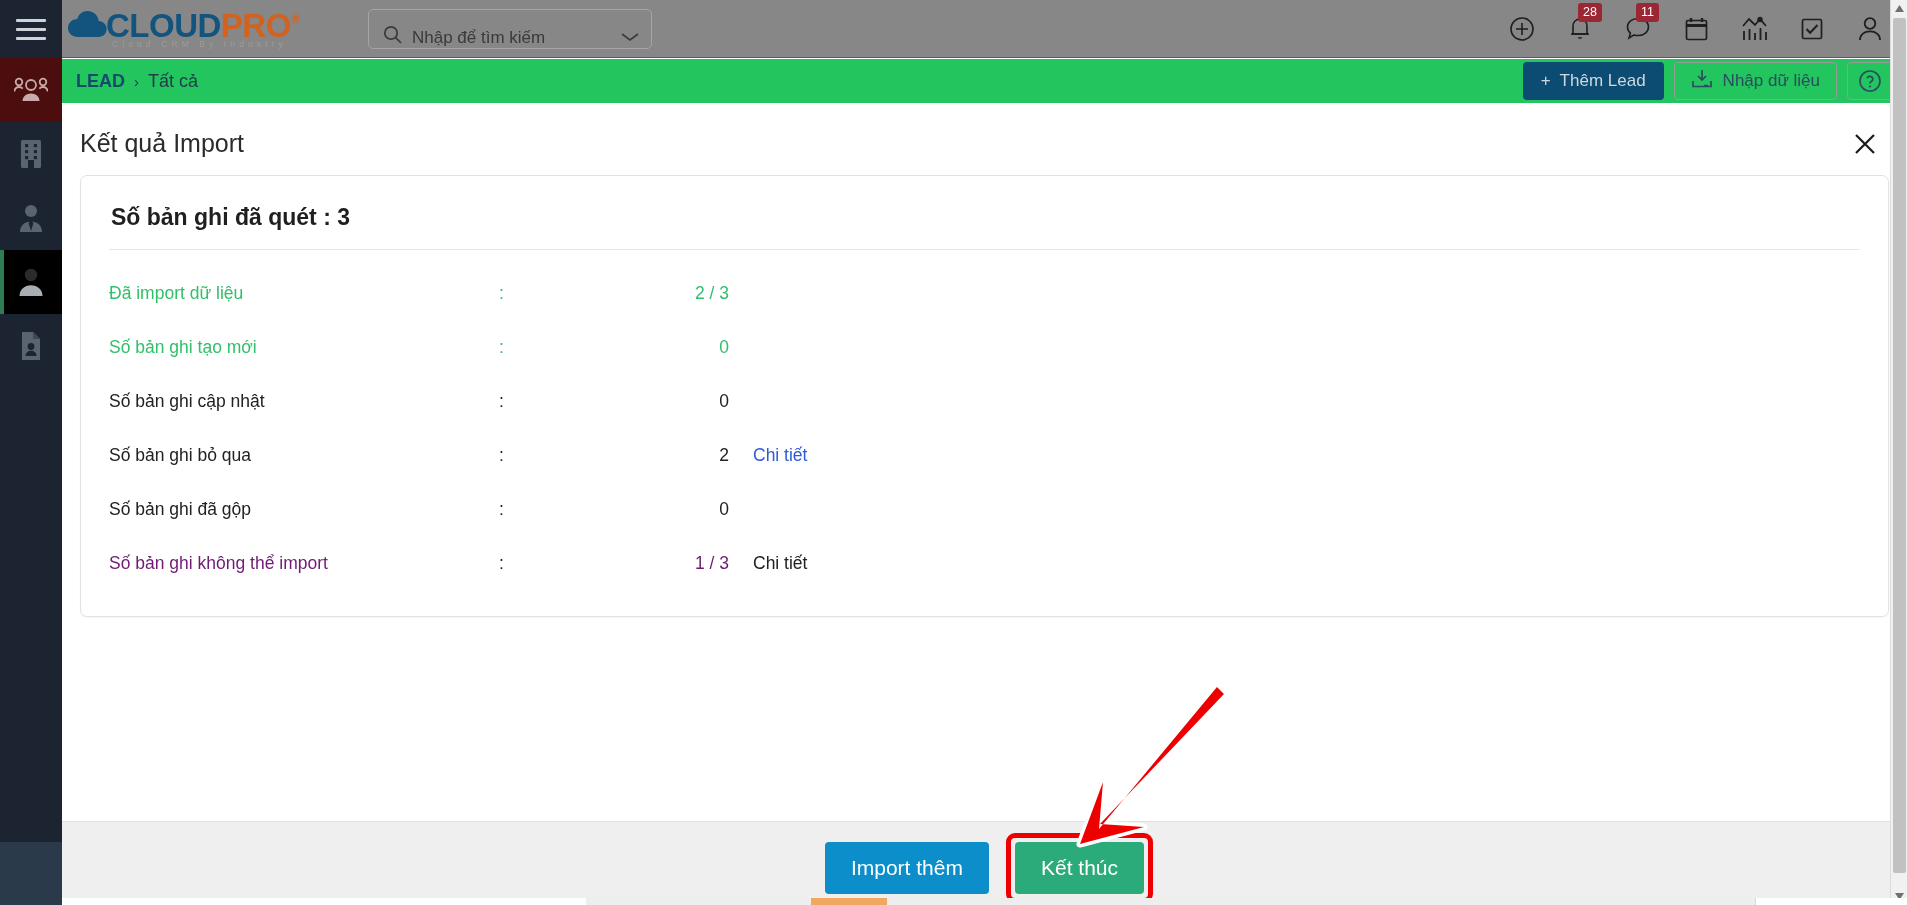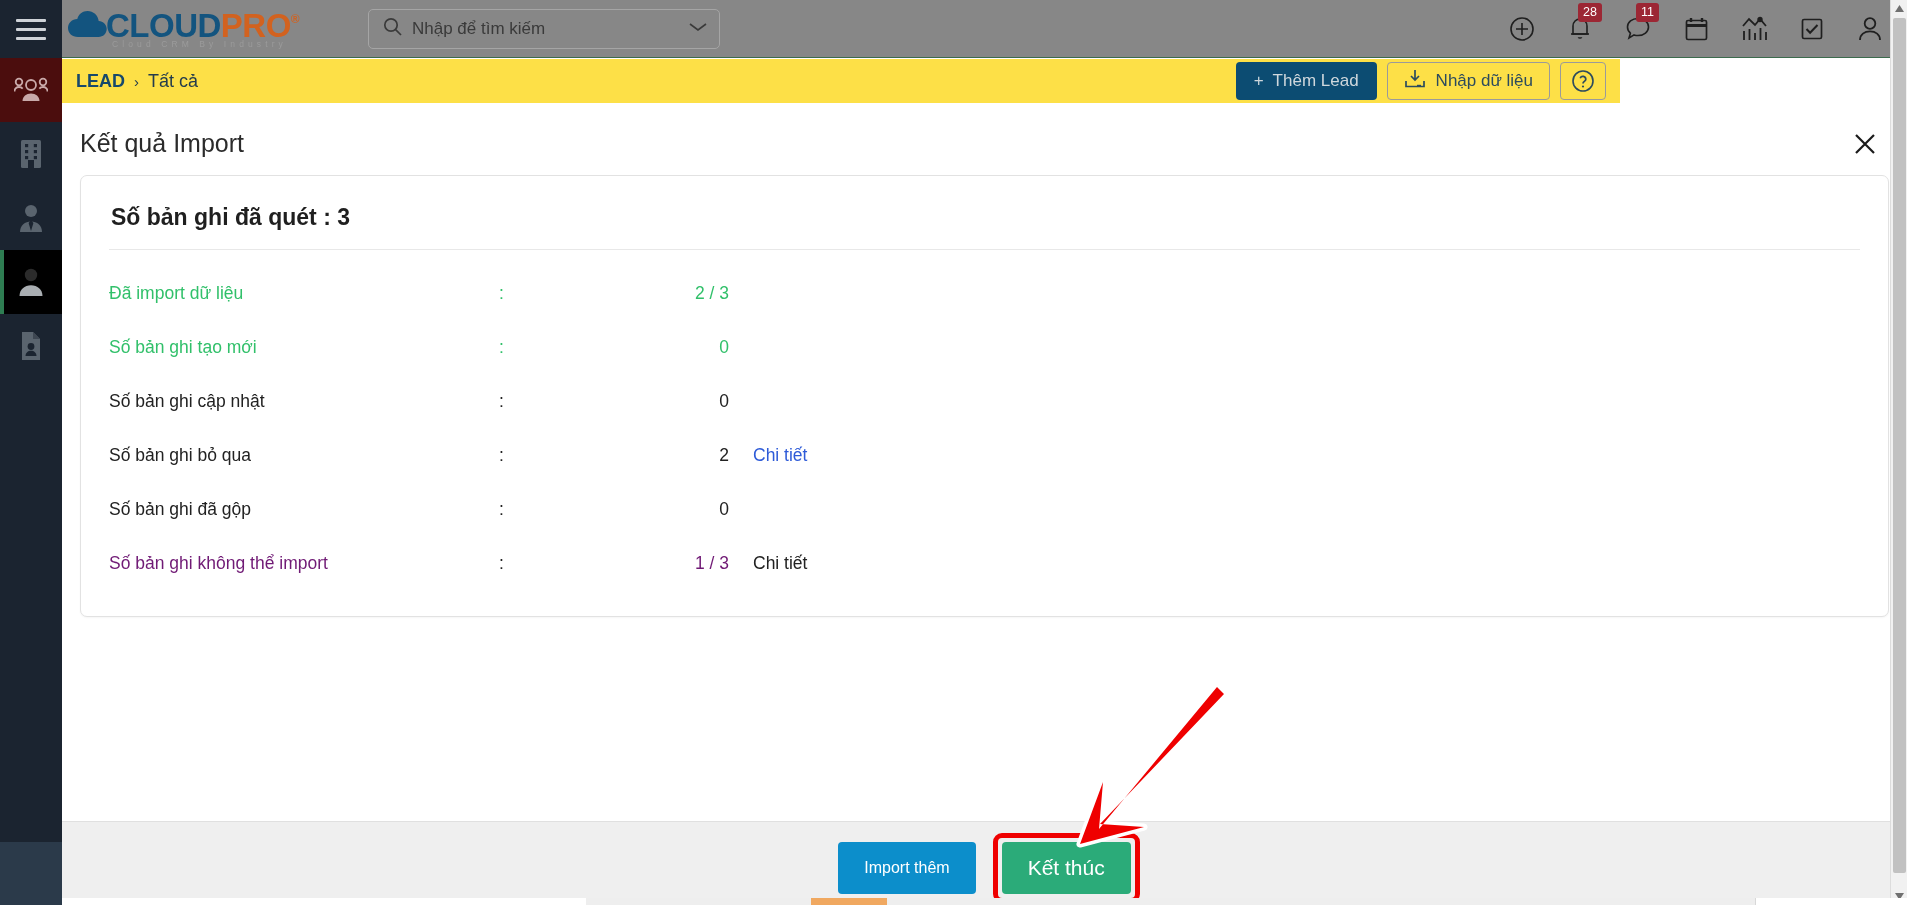--- a/index.html
+++ b/index.html
@@ -74,23 +74,23 @@
   .logo-pro { color: #d2621f; }
   .logo-reg { color: #d2621f; font-size: 12px; vertical-align: super;
     position: relative; top: -14px; }
   .logo-tag {
     font-size: 8.5px; letter-spacing: 4.1px; color: #9b9b9b;
     margin-left: 46px; margin-top: -3px; white-space: nowrap;
   }
 
   .searchbox {
     margin-left: 72px;
-    width: 352px; height: 40px;
+    width: 284px; height: 40px;
     border: 1px solid #a5a5a5; border-radius: 5px;
-    display: flex; align-items: center;
+    display: flex; align-items: flex-end;
     padding: 0 10px 0 14px; cursor: text;
     background: transparent;
   }
   .searchbox .search-ic { margin-right: 10px; flex: 0 0 auto; }
   .search-ph { color: #3a3a3a; font-size: 17px; flex: 1; }
   .search-caret { flex: 0 0 auto; }
 
   .top-icons {
     margin-left: auto; margin-right: 14px;
     display: flex; align-items: center; gap: 28px;
@@ -104,22 +104,22 @@
     position: absolute; top: -9px; left: 13px;
     background: #9c2734; color: #fff;
     font-size: 12.5px; line-height: 1;
     padding: 3px 5px 4px; border-radius: 3px;
     font-family: "Liberation Sans", sans-serif;
   }
 
   
   .crumbbar {
     position: absolute; left: 62px; top: 59px;
-    width: 1558px; height: 44px;
-    background: #fde047;
+    width: 1845px; height: 44px;
+    background: #22c55e;
     display: flex; align-items: center;
     z-index: 19;
   }
   .crumb { margin-left: 14px; font-size: 18px; display: flex;
     align-items: center; gap: 9px; }
   .crumb-lead { color: #17496b; font-weight: bold; cursor: pointer; }
   .crumb-sep { color: #243c4c; font-size: 15px; }
   .crumb-all { color: #243c4c; cursor: pointer; }
 
   .crumb-actions {
@@ -200,21 +200,21 @@
   .modal-foot {
     position: absolute; left: 0; bottom: 0;
     width: 1845px; height: 92px;
     background: #efefef; border-top: 1px solid #e0e0e0;
     display: flex; align-items: center; justify-content: center;
     gap: 26px;
   }
   .btn-more {
     background: #0c8ecb; color: #fff; border: none;
     border-radius: 4px; height: 52px; padding: 0 26px;
-    font-size: 16px; cursor: pointer;
+    font-size: 21px; cursor: pointer;
     font-family: "Liberation Sans", sans-serif;
   }
   .btn-finish {
     background: #2bab79; color: #fff; border: none;
     border-radius: 4px; height: 52px; padding: 0 26px;
     font-size: 21px; cursor: pointer;
     font-family: Liberation Sans, sans-serif;
   }
   .finish-wrap { position: relative; }
   .finish-ring {

